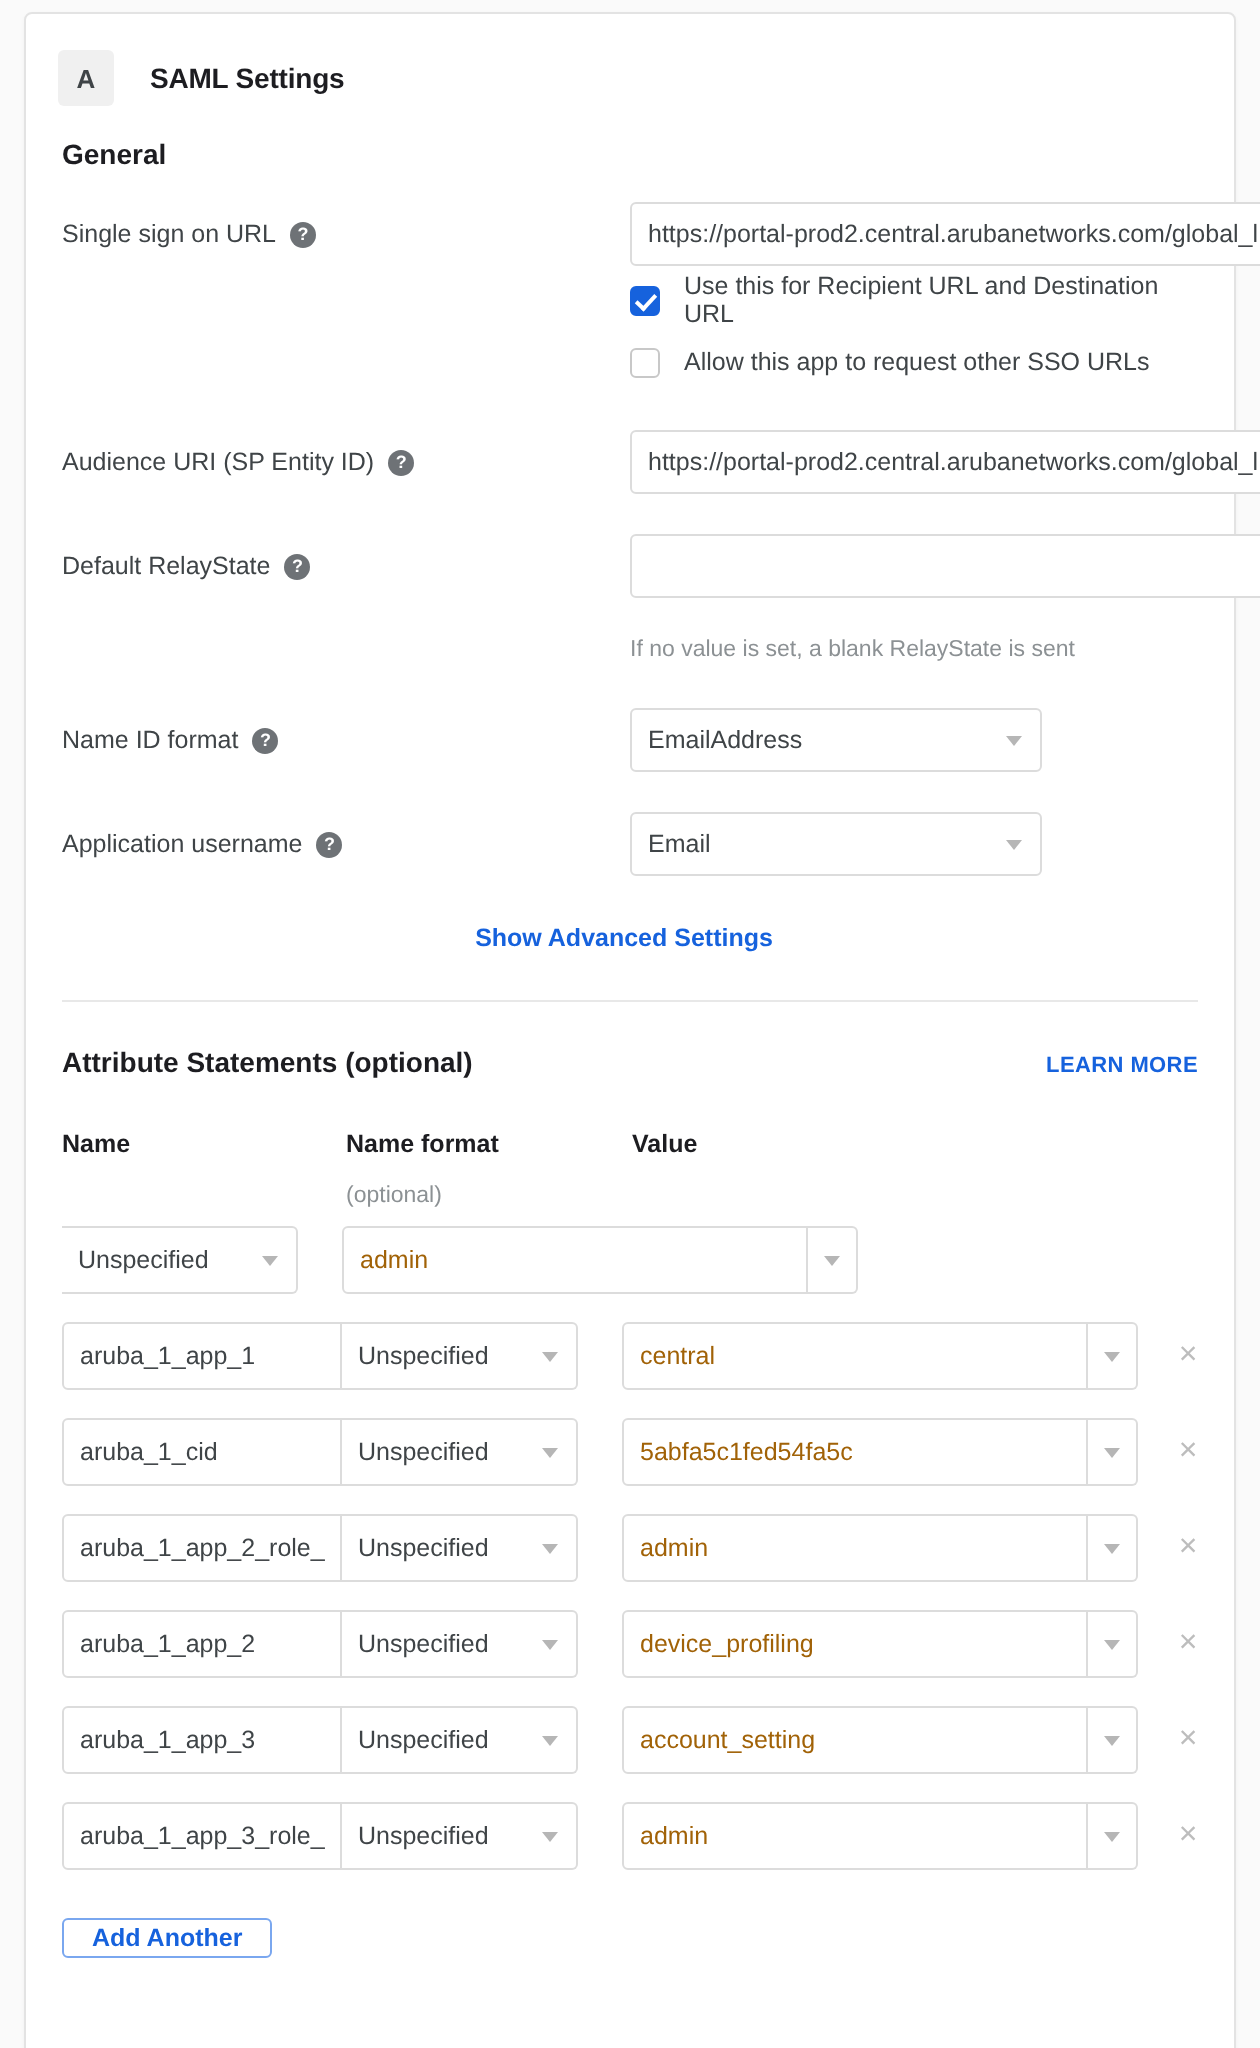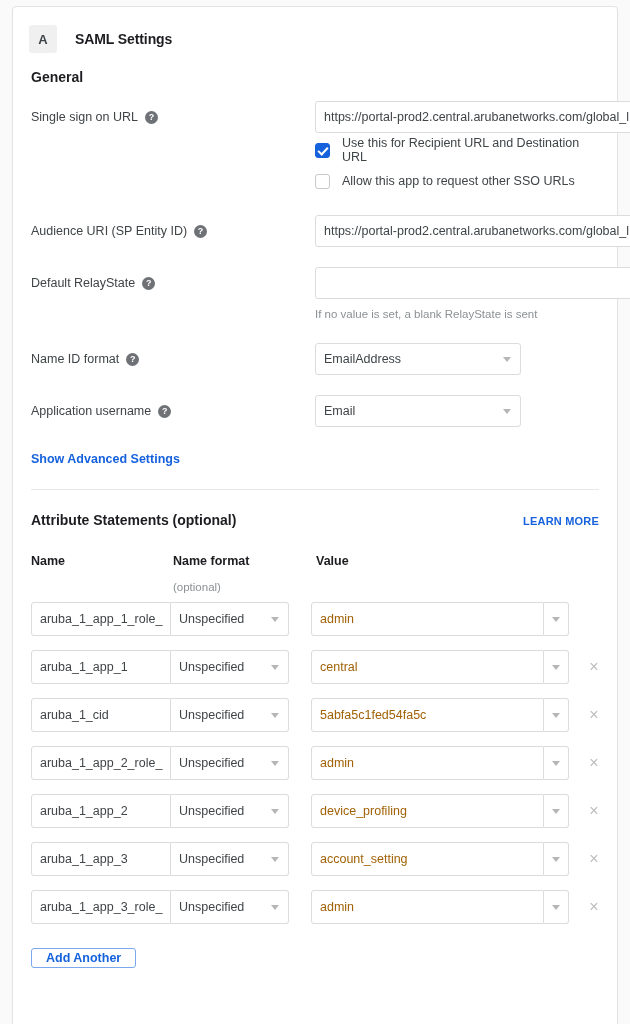--- a/index.html
+++ b/index.html
@@ -162,21 +162,21 @@
     transform: rotate(43deg);
   }
   .cbox-label {
     margin-left: 12px;
     font-size: 12.5px;
     color: #3f4447;
   }
   .hint-text {
     font-size: 11.5px;
     color: #8c9194;
-    margin-top: 8px;
+    margin-top: 19px;
     line-height: 14px;
   }
 
   .select-box {
     width: 206px;
     height: 32px;
     border: 1px solid #dcdcdc;
     border-radius: 3px;
     background: #fff;
     display: flex;
@@ -190,21 +190,21 @@
     position: absolute;
     right: 9px; top: 50%;
     margin-top: -2px;
     width: 0; height: 0;
     border-left: 4px solid transparent;
     border-right: 4px solid transparent;
     border-top: 5px solid #b6b6b6;
   }
 
   .adv-link-wrap {
-    text-align: left;
+    text-align: center;
     padding: 16px 6px 0 0;
   }
   .link-blue {
     color: #1662dd;
     font-size: 12.5px;
     font-weight: 700;
     text-decoration: none;
     cursor: pointer;
   }
 
@@ -450,23 +450,20 @@
         <div class="col-head ch-name">Name</div>
         <div class="col-head ch-fmt">
           <div>Name format</div>
           <div class="col-sub">(optional)</div>
         </div>
         <div class="col-head ch-val">Value</div>
       </div>
 
       <div id="attr-rows">
           <div class="attr-row">
-            <div class="name-input">
-              <span>aruba_1_app_1_role_</span>
-            </div>
             <div class="fmt-select">
               <span>Unspecified</span>
               <span class="caret"></span>
             </div>
             <div class="row-gap"></div>
             <div class="value-input">
               <span>admin</span>
             </div>
             <div class="value-caret-btn">
               <span class="caret"></span>

